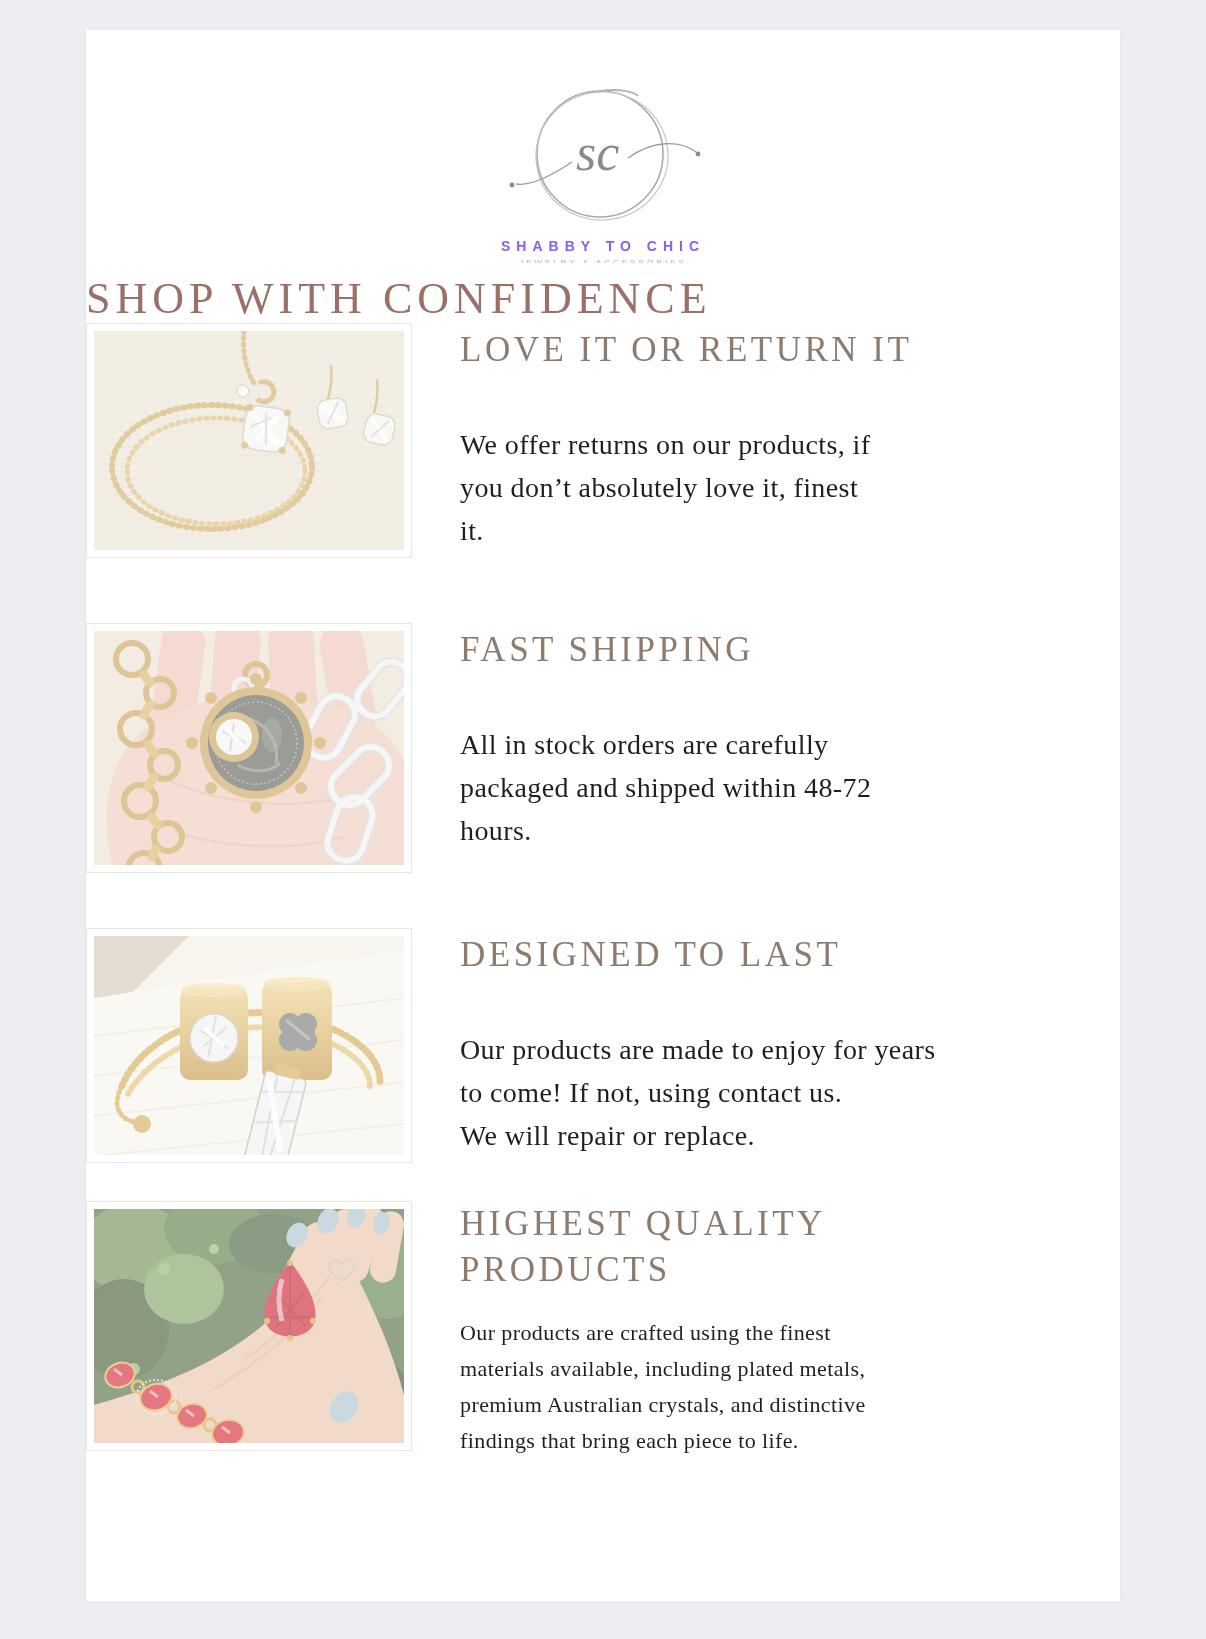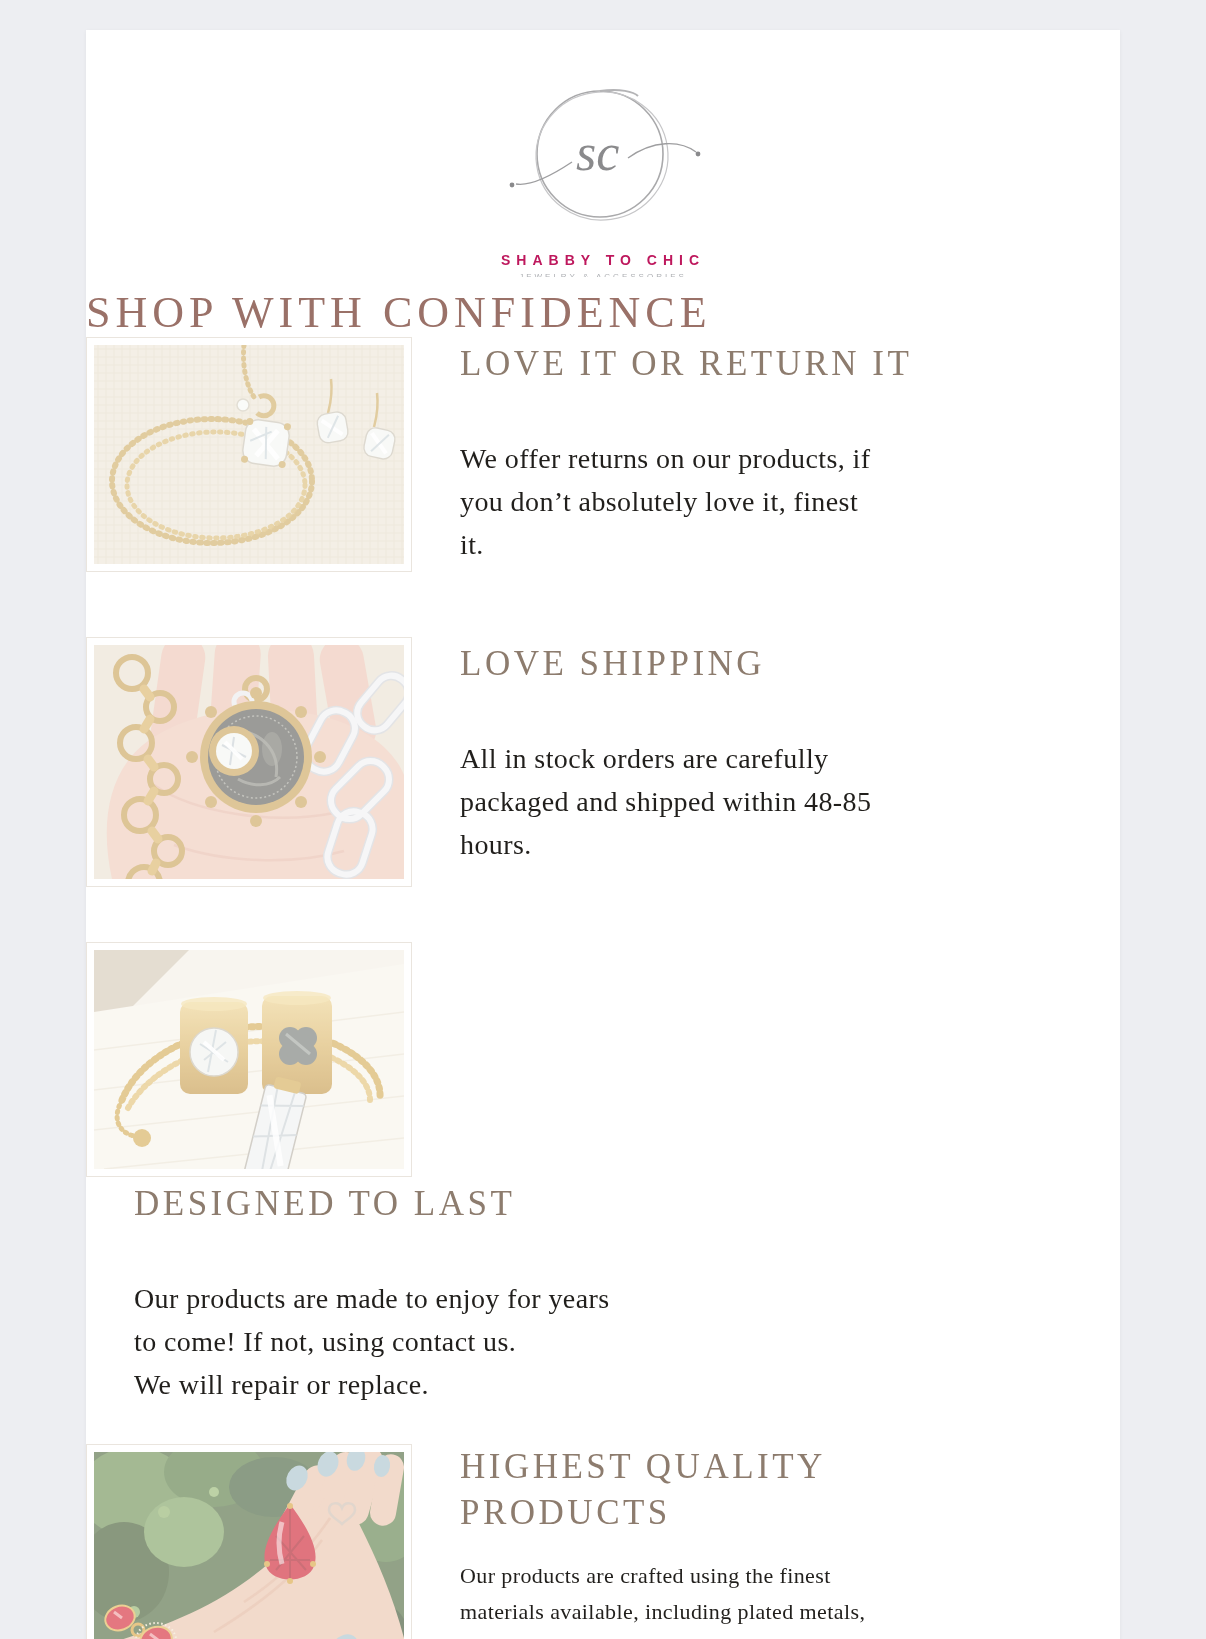--- a/index.html
+++ b/index.html
@@ -18,22 +18,22 @@
     box-shadow: 0 1px 4px rgba(0,0,0,0.05);
   }
   
   .logo-wrap { text-align: center; }
   .logo-art { display: block; margin: 0 auto; }
   .logo-brand {
     font-family: "Liberation Sans", sans-serif;
     font-size: 14px;
     font-weight: bold;
     letter-spacing: 6px;
-    color: #be185d;
-    margin-top: 20px;
+    color: #8b5cf6;
+    margin-top: 6px;
   }
   .logo-tagline {
     font-family: Liberation Sans, sans-serif;
     font-size: 8px;
     letter-spacing: 3px;
     color: #aeb0b4;
     margin: 4px auto 0;
     height: 5px;            
     overflow: hidden;
     width: 260px;
@@ -46,21 +46,21 @@
     font-size: 44px;
     letter-spacing: 5px;
     margin: 12px 0 0;
     line-height: 1.1;
   }
   
   .sections { }
   .section-row { display: flex; align-items: flex-start; }
   .row-1 { margin-bottom: 65px; }
   .row-2 { margin-bottom: 55px; }
-  .row-3 { margin-bottom: 38px; flex-direction: column; }
+  .row-3 { margin-bottom: 38px; }
   .photo-frame {
     flex: none;
     border: 1px solid #eae5de;
     background: #ffffff;
     padding: 7px;
   }
   .photo-frame svg { display: block; }
   .text-col { margin-left: 48px; width: 540px; }
   .section-heading {
     color: #8d7c6e;
@@ -212,23 +212,23 @@
           <ellipse cx="178" cy="104" rx="10" ry="17" fill="#6b6b63"></ellipse>
           <path d="M148 86 C 170 90 186 108 182 132 M144 134 C 158 142 176 142 186 132" fill="none" stroke="#8d8d83" stroke-width="3" opacity="0.85"></path>
           <circle cx="140" cy="106" r="25" fill="#c79e4e"></circle>
           <circle cx="140" cy="106" r="18" fill="#f3f4f1"></circle>
           <path d="M128 100 L152 112 M140 92 L136 120" stroke="#c3ccd1" stroke-width="2"></path>
           <path d="M131 97 l17 17" stroke="#ffffff" stroke-width="4" opacity="0.9"></path>
           <rect width="310" height="234" fill="#ffffff" opacity="0.42"></rect>
         </svg>
       </div>
       <div class="text-col">
-        <h2 class="section-heading">LOVE SHIPPING</h2>
+        <h2 class="section-heading">FAST SHIPPING</h2>
         <p class="section-body">All in stock orders are carefully
-packaged and shipped within 48-85
+packaged and shipped within 48-72
 hours.</p>
       </div>
     </div>
 
     <div class="section-row row-3">
       <div class="photo-frame">
         <svg width="310" height="219" viewBox="0 0 310 219" role="img" aria-label="two gold cuff rings with crystals and gold chain necklace with baguette crystal pendant">
           <defs>
             <linearGradient id="gold1" x1="0" y1="0" x2="0" y2="1">
               <stop offset="0" stop-color="#ecd08b"></stop>

